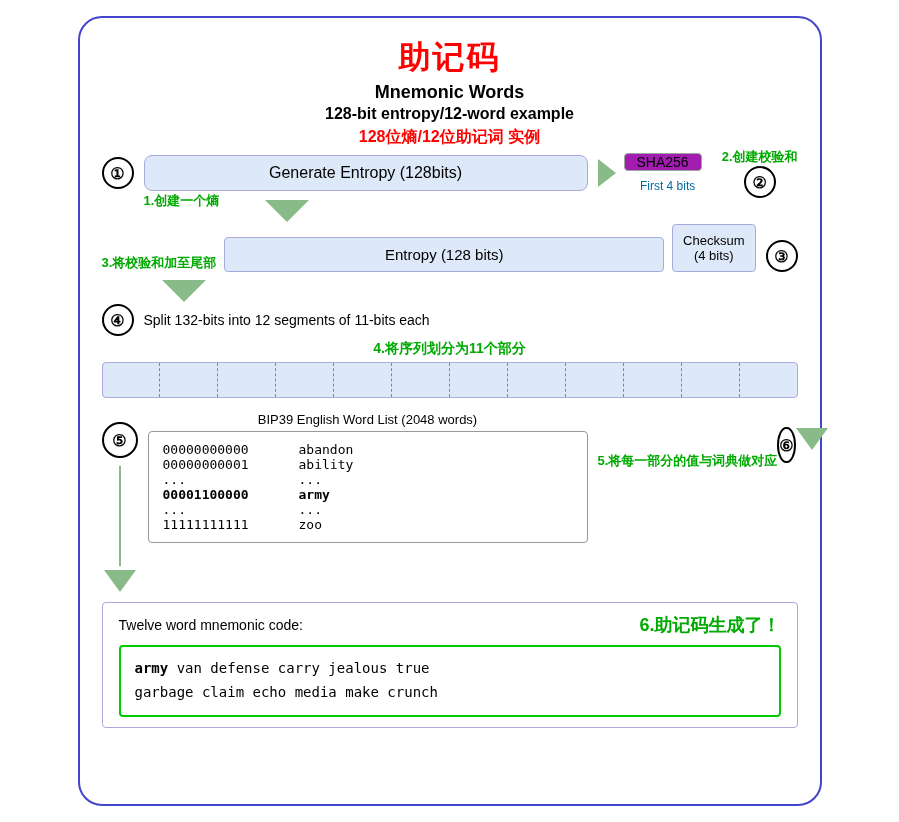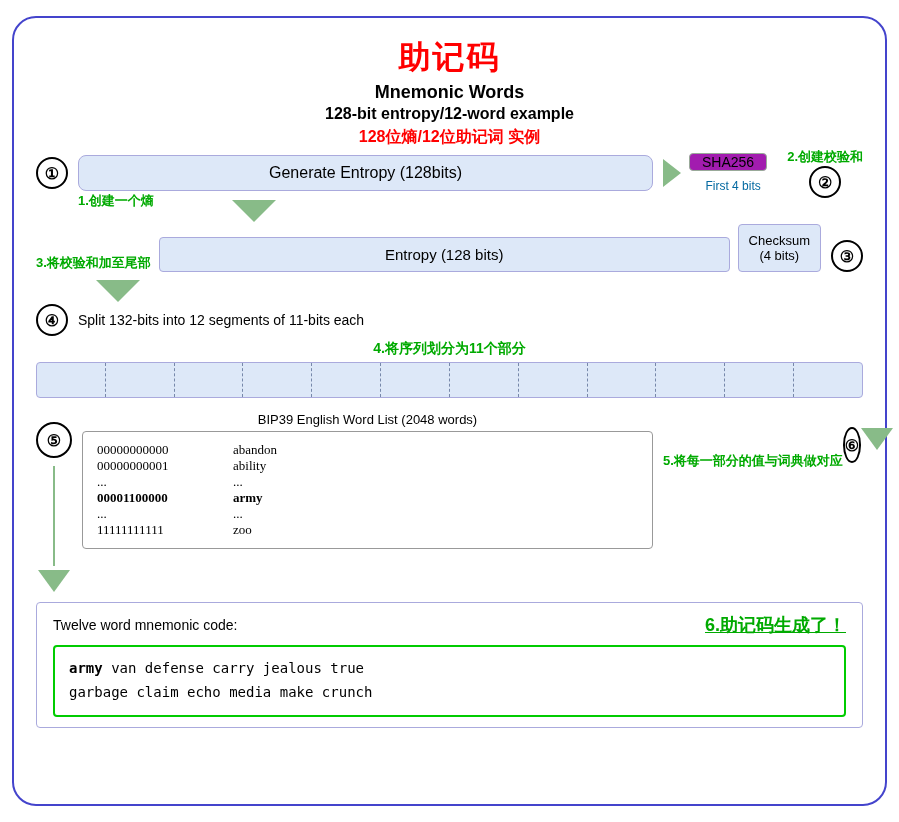--- a/index.html
+++ b/index.html
@@ -6,21 +6,21 @@
     body {
       background: #fff;
       font-family: Arial, sans-serif;
       display: flex;
       justify-content: center;
       align-items: center;
       min-height: 822px;
       width: 899px;
     }
     .outer-container {
-      width: 875px;
+      width: 744px;
       min-height: 790px;
       border: 2.5px solid #4444cc;
       border-radius: 24px;
       padding: 18px 22px 18px 22px;
       background: #fff;
       position: relative;
     }
     .title-zh {
       text-align: center;
       font-size: 32px;
@@ -252,21 +252,20 @@
       border: 1.5px solid #999;
       border-radius: 4px;
       padding: 10px 14px;
       font-size: 13px;
       background: #fff;
       font-family: monospace;
     }
     .bip39-row {
       display: flex;
       gap: 16px;
-      font-family: Liberation Serif, serif;
     }
     .bip39-col-code { min-width: 120px; }
     .bip39-col-word { }
     .bip39-highlighted { font-weight: bold; }
     .step5-label {
       color: #00aa00;
       font-size: 13px;
       font-weight: bold;
       text-align: right;
       flex-shrink: 0;
@@ -311,21 +310,20 @@
       gap: 24px;
     }
     .mnemonic-label {
       font-size: 14px;
       color: #000;
     }
     .step6-label {
       color: #00aa00;
       font-size: 18px;
       font-weight: bold;
-      text-decoration: underline;
     }
     .mnemonic-code-box {
       border: 2.5px solid #00cc00;
       border-radius: 4px;
       padding: 10px 14px;
       font-family: monospace;
       font-size: 14px;
       background: #fff;
       line-height: 1.7;
     }

